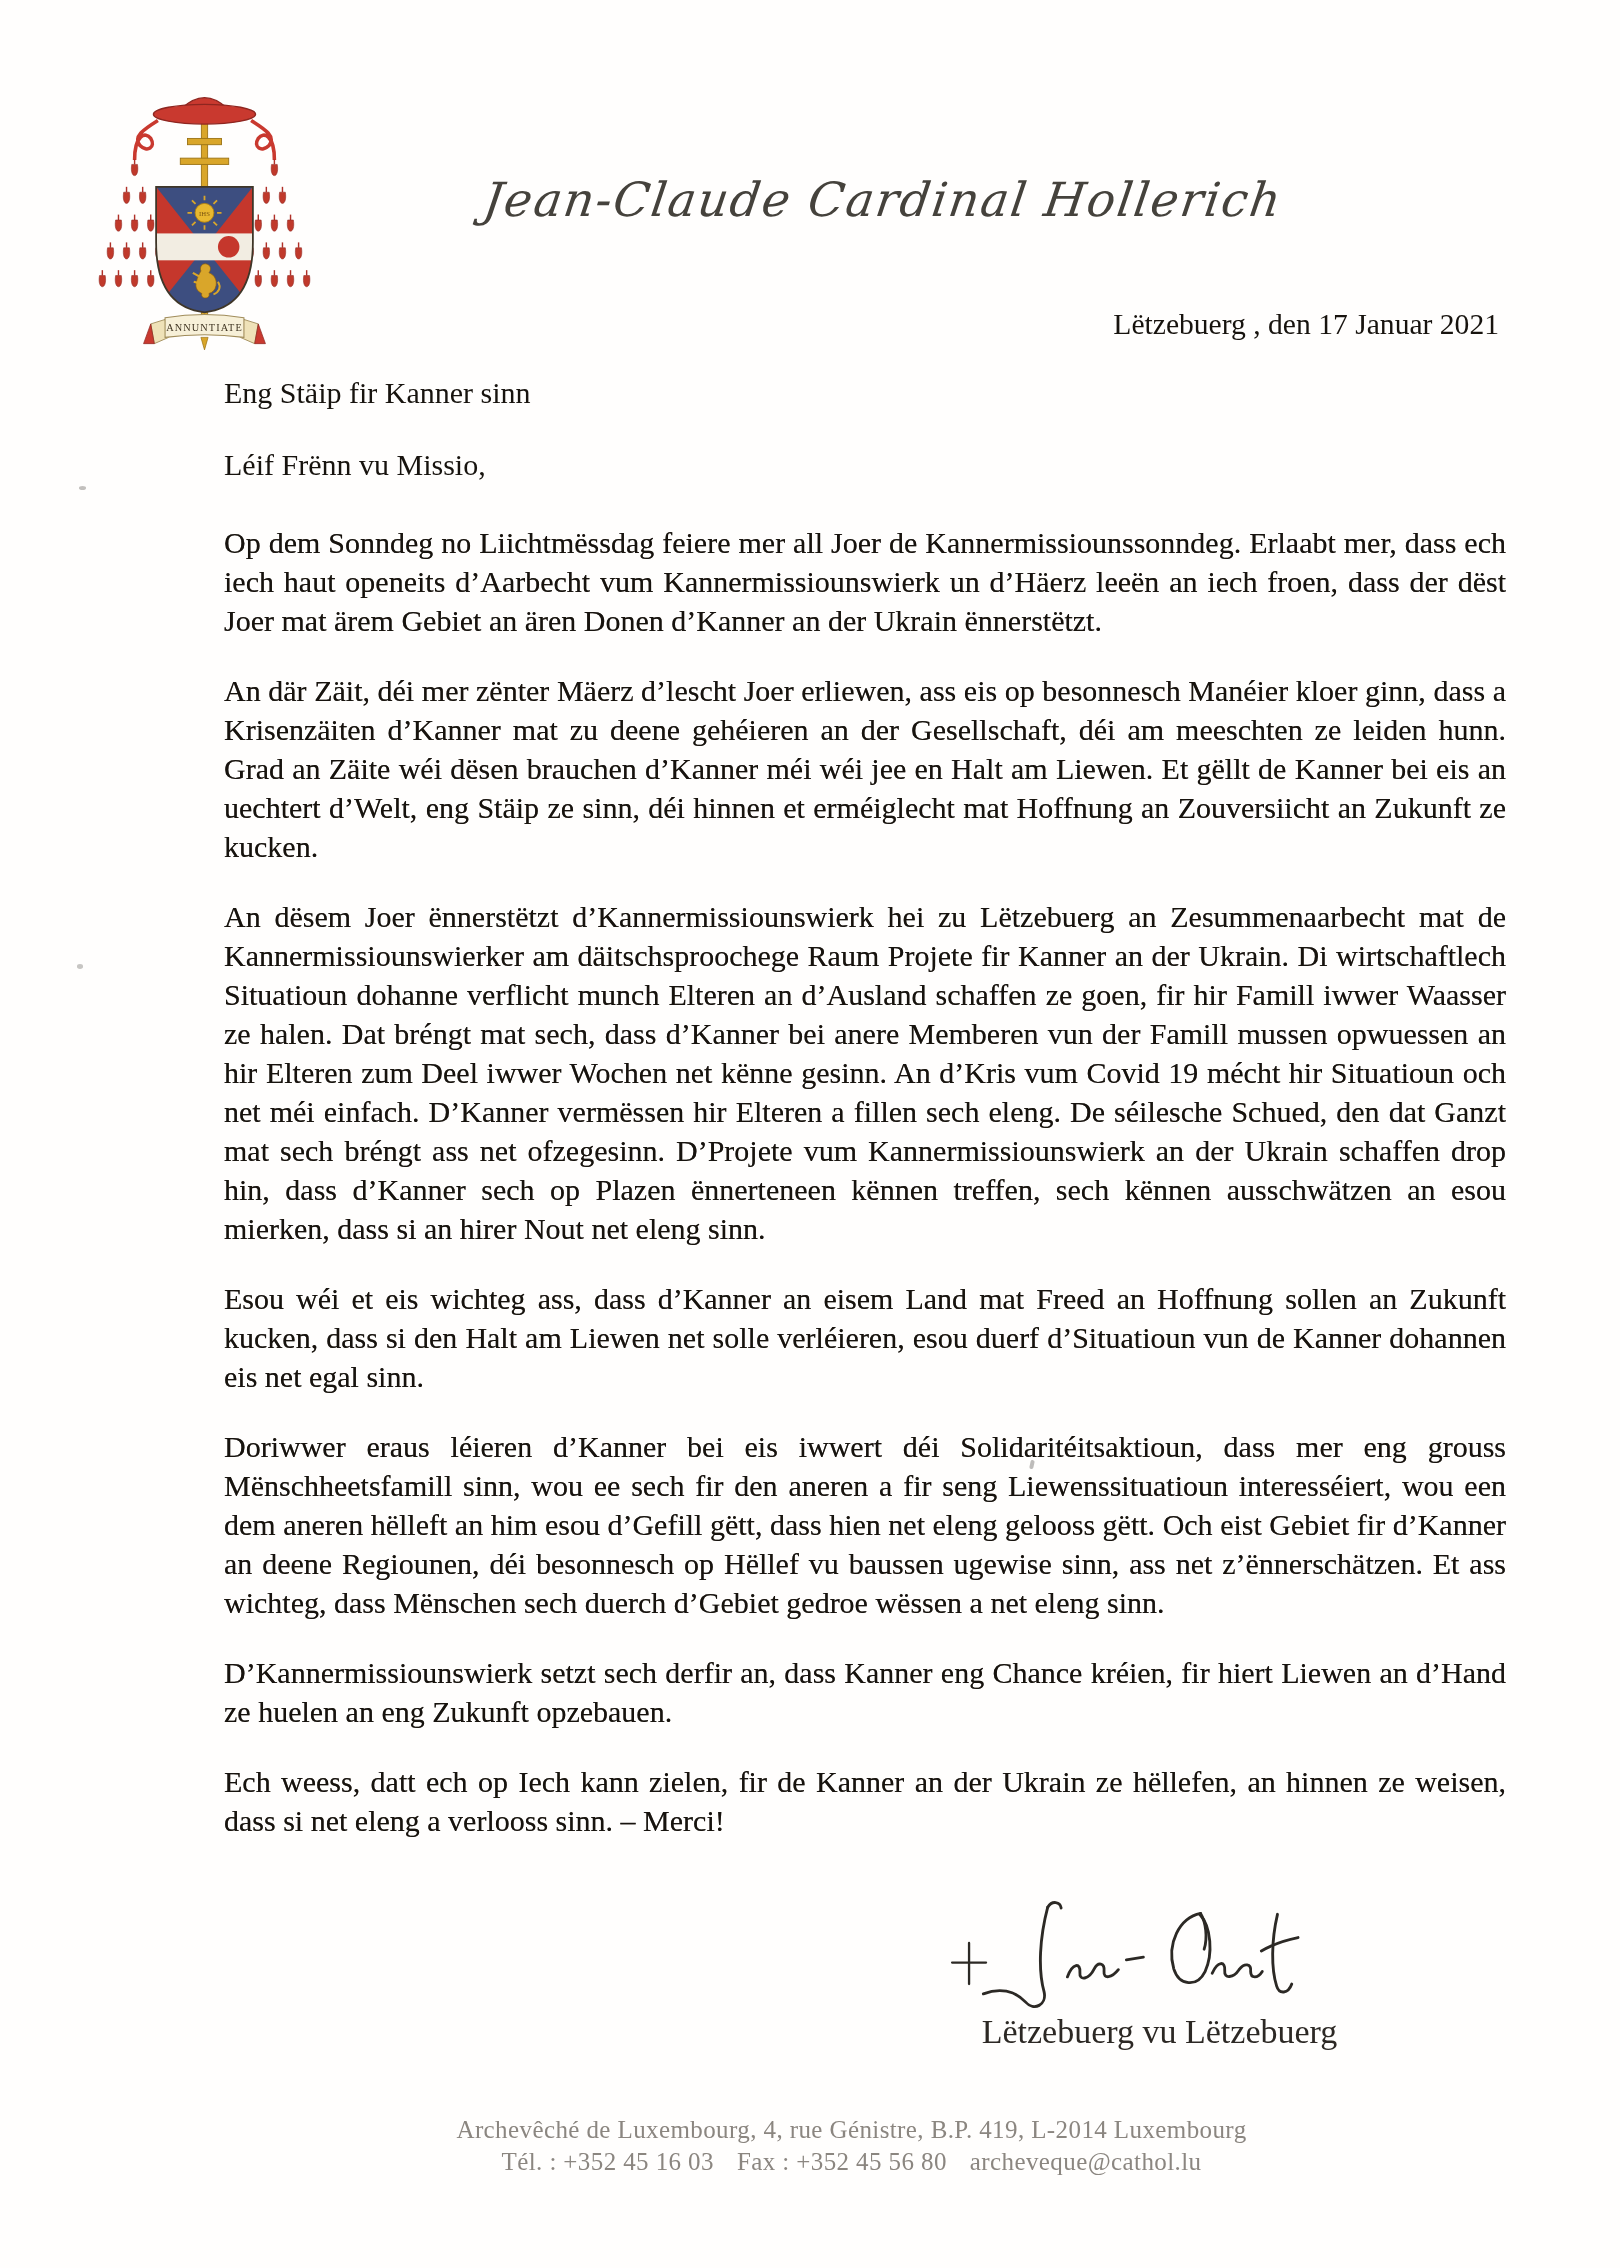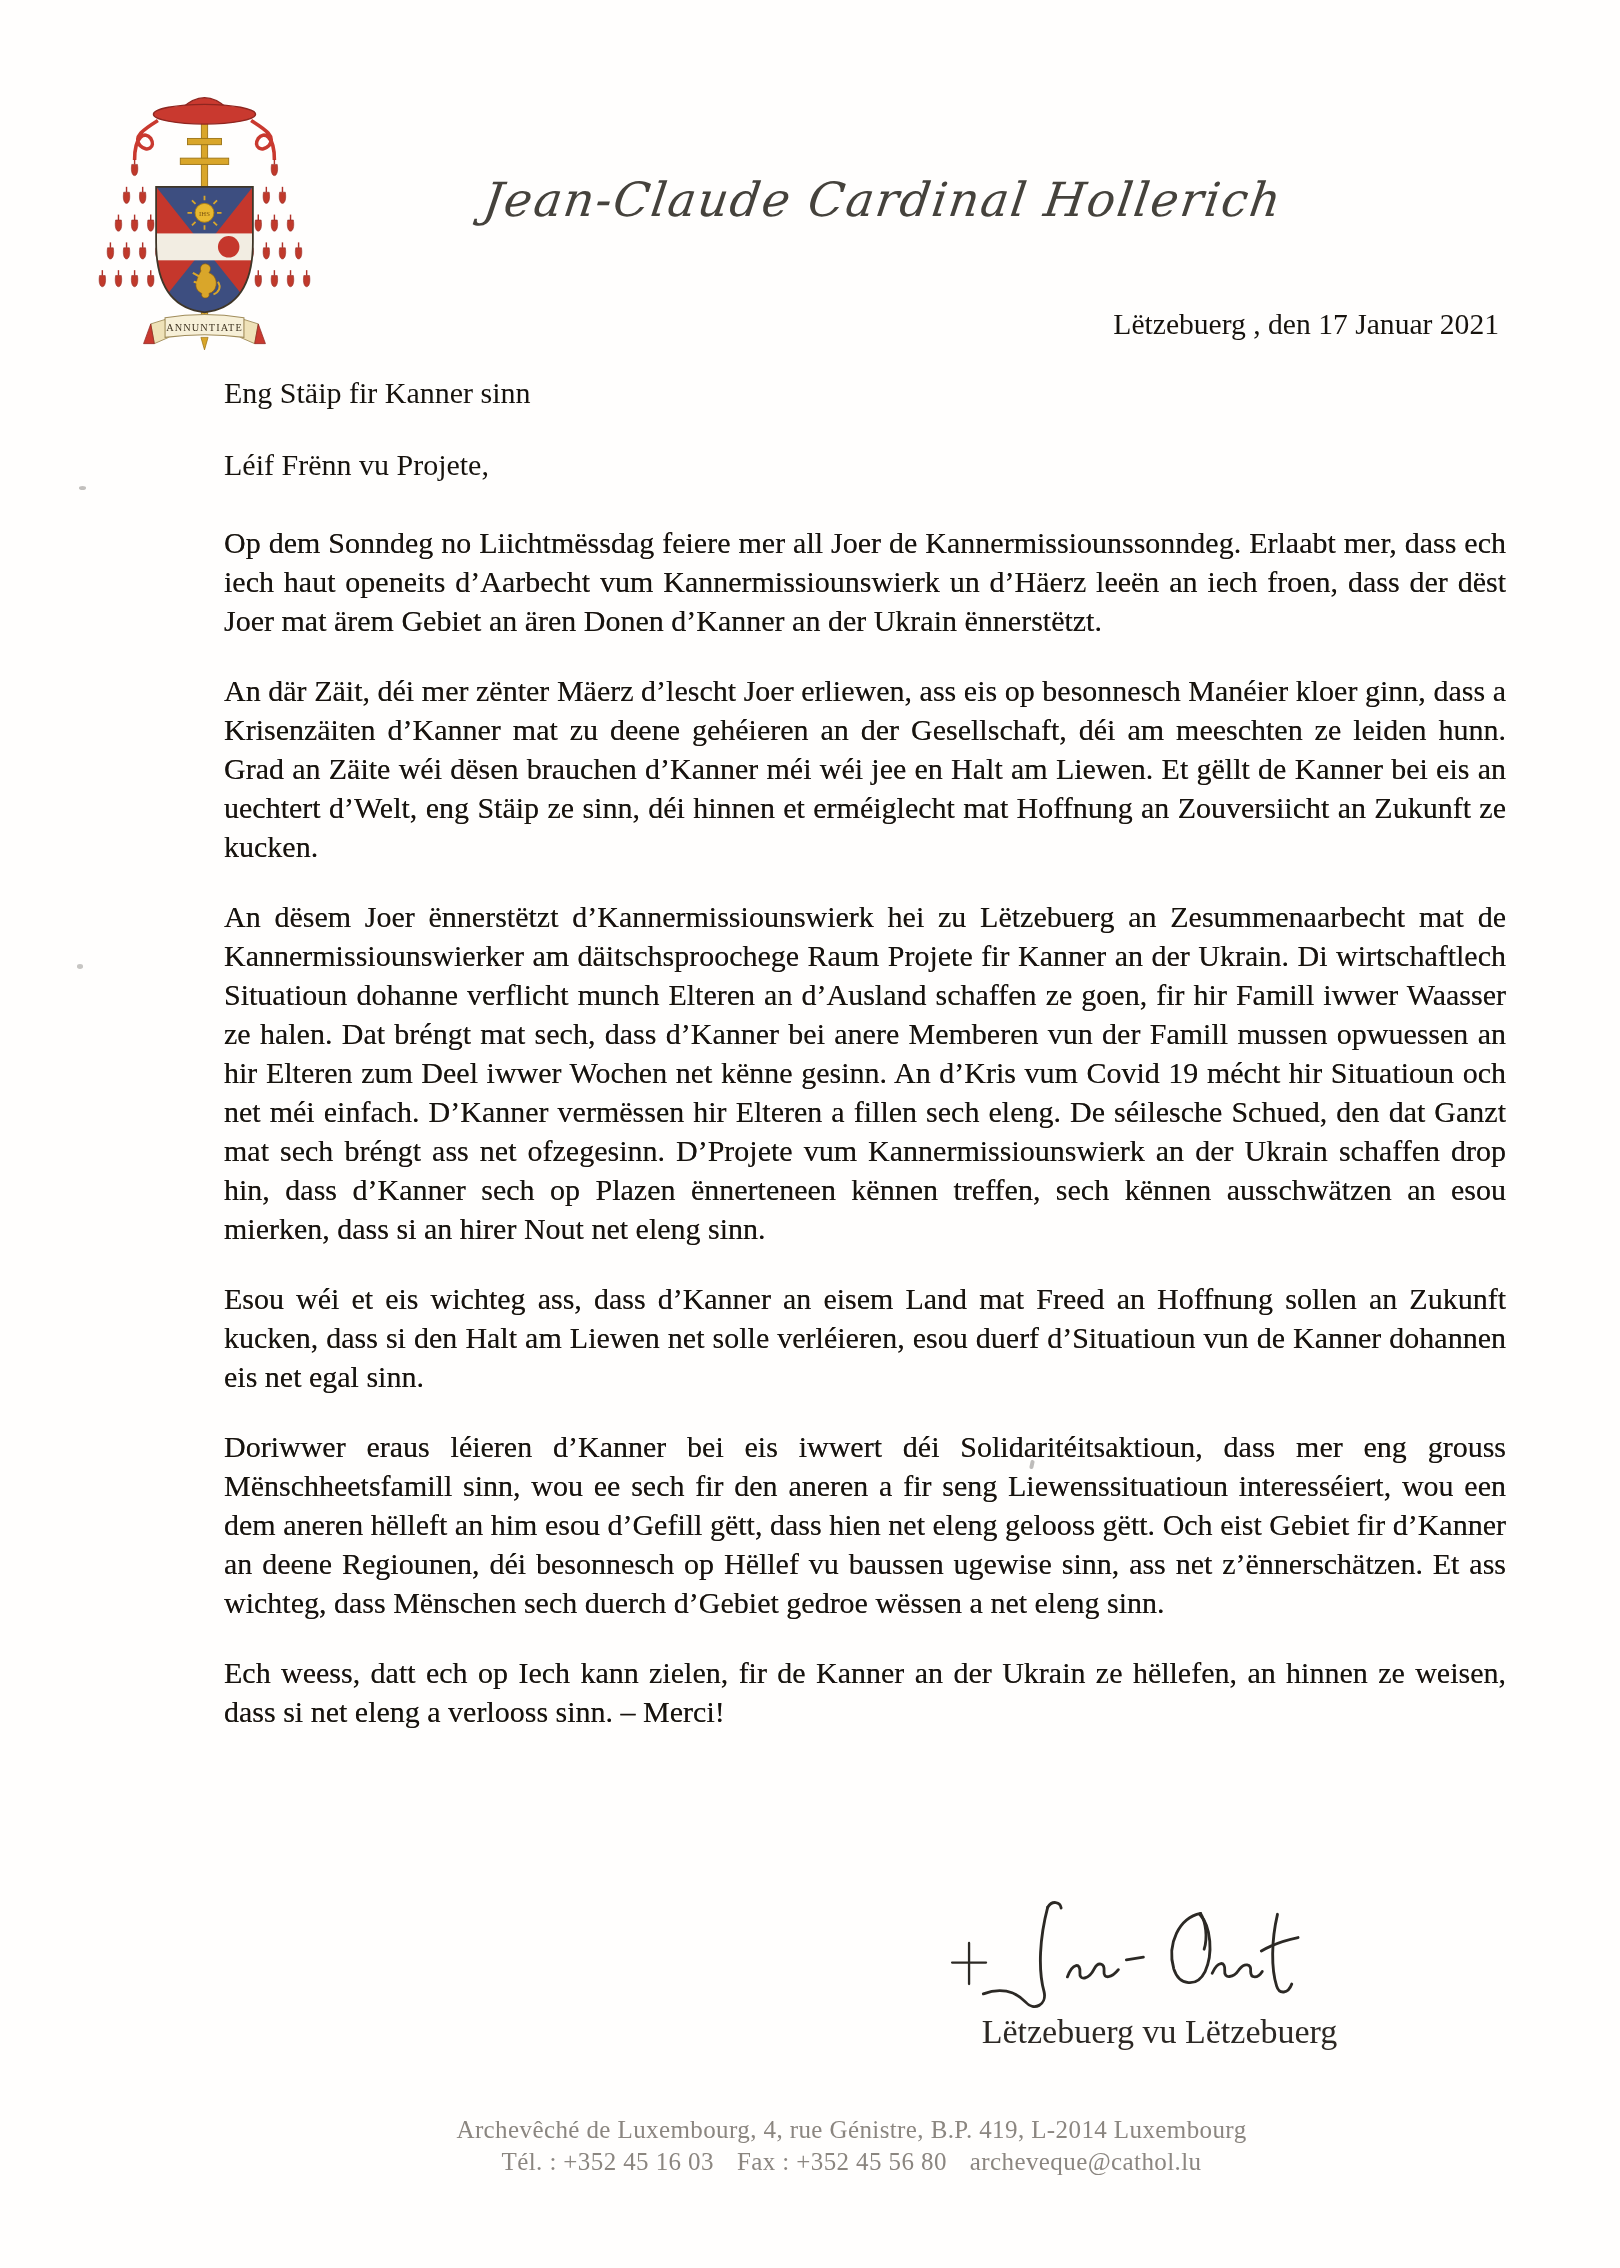--- a/index.html
+++ b/index.html
@@ -146,28 +146,29 @@
       <path d="M86,264 Q130,257 174,264 L174,286 Q130,280 86,286 Z" fill="#f7f0d8" stroke="#a08c5a" stroke-width="1.2"></path>
       <text x="130" y="279" text-anchor="middle" font-size="11.5" letter-spacing="1.2" font-family="Liberation Serif, serif" fill="#403522">ANNUNTIATE</text>
       <polygon points="126,286 134,286 130,300" fill="#d9a62a" stroke="#9a7214" stroke-width="0.8"></polygon>
     </g>
   </svg>
 
   <div class="script-name">Jean-Claude Cardinal Hollerich</div>
 
   <div class="dateline">Lëtzebuerg , den 17 Januar 2021</div>
   <div class="subject">Eng Stäip fir Kanner sinn</div>
-  <div class="salutation">Léif Frënn vu Projete,</div>
+  <div class="salutation">Léif Frënn vu Missio,</div>
 
   <div class="letter-body">
     <p>Op dem Sonndeg no Liichtmëssdag feiere mer all Joer de Kannermissiounssonndeg. Erlaabt mer, dass ech iech haut openeits d’Aarbecht vum Kannermissiounswierk un d’Häerz leeën an iech froen, dass der dëst Joer mat ärem Gebiet an ären Donen d’Kanner an der Ukrain ënnerstëtzt.</p>
     <p>An där Zäit, déi mer zënter Mäerz d’lescht Joer erliewen, ass eis op besonnesch Manéier kloer ginn, dass a Krisenzäiten d’Kanner mat zu deene gehéieren an der Gesellschaft, déi am meeschten ze leiden hunn. Grad an Zäite wéi dësen brauchen d’Kanner méi wéi jee en Halt am Liewen. Et gëllt de Kanner bei eis an uechtert d’Welt, eng Stäip ze sinn, déi hinnen et erméiglecht mat Hoffnung an Zouversiicht an Zukunft ze kucken.</p>
     <p>An dësem Joer ënnerstëtzt d’Kannermissiounswierk hei zu Lëtzebuerg an Zesummenaarbecht mat de Kannermissiounswierker am däitschsproochege Raum Projete fir Kanner an der Ukrain. Di wirtschaftlech Situatioun dohanne verflicht munch Elteren an d’Ausland schaffen ze goen, fir hir Famill iwwer Waasser ze halen. Dat bréngt mat sech, dass d’Kanner bei anere Memberen vun der Famill mussen opwuessen an hir Elteren zum Deel iwwer Wochen net kënne gesinn. An d’Kris vum Covid 19 mécht hir Situatioun och net méi einfach. D’Kanner vermëssen hir Elteren a fillen sech eleng. De séilesche Schued, den dat Ganzt mat sech bréngt ass net ofzegesinn. D’Projete vum Kannermissiounswierk an der Ukrain schaffen drop hin, dass d’Kanner sech op Plazen ënnerteneen kënnen treffen, sech kënnen ausschwätzen an esou mierken, dass si an hirer Nout net eleng sinn.</p>
     <p>Esou wéi et eis wichteg ass, dass d’Kanner an eisem Land mat Freed an Hoffnung sollen an Zukunft kucken, dass si den Halt am Liewen net solle verléieren, esou duerf d’Situatioun vun de Kanner dohannen eis net egal sinn.</p>
     <p>Doriwwer eraus léieren d’Kanner bei eis iwwert déi Solidaritéitsaktioun, dass mer eng grouss Mënschheetsfamill sinn, wou ee sech fir den aneren a fir seng Liewenssituatioun interesséiert, wou een dem aneren hëlleft an him esou d’Gefill gëtt, dass hien net eleng gelooss gëtt. Och eist Gebiet fir d’Kanner an deene Regiounen, déi besonnesch op Hëllef vu baussen ugewise sinn, ass net z’ënnerschätzen. Et ass wichteg, dass Mënschen sech duerch d’Gebiet gedroe wëssen a net eleng sinn.</p>
+    <p>D’Kannermissiounswierk setzt sech derfir an, dass Kanner eng Chance kréien, fir hiert Liewen an d’Hand ze huelen an eng Zukunft opzebauen.</p>
     <p>Ech weess, datt ech op Iech kann zielen, fir de Kanner an der Ukrain ze hëllefen, an hinnen ze weisen, dass si net eleng a verlooss sinn. – Merci!</p>
   </div>
 
   <svg class="sig-svg" width="385" height="118" viewBox="0 0 430 132" aria-hidden="true">
     <g stroke="#1b1813" stroke-width="3.2" fill="none" stroke-linecap="round" opacity="0.92">
       <path d="M40,48 V94" stroke-width="2.6"></path>
       <path d="M21,70 H59" stroke-width="2.6"></path>
       <path d="M128,8 C133,0 142,2 143,9"></path>
       <path d="M128,8 C119,42 117,78 124,103 C127,117 113,125 103,114 C91,101 74,98 56,105"></path>
       <path d="M150,86 C156,70 165,70 164,81 C163,91 174,89 180,77 C184,69 192,70 191,80 C190,89 200,87 207,78"></path>

